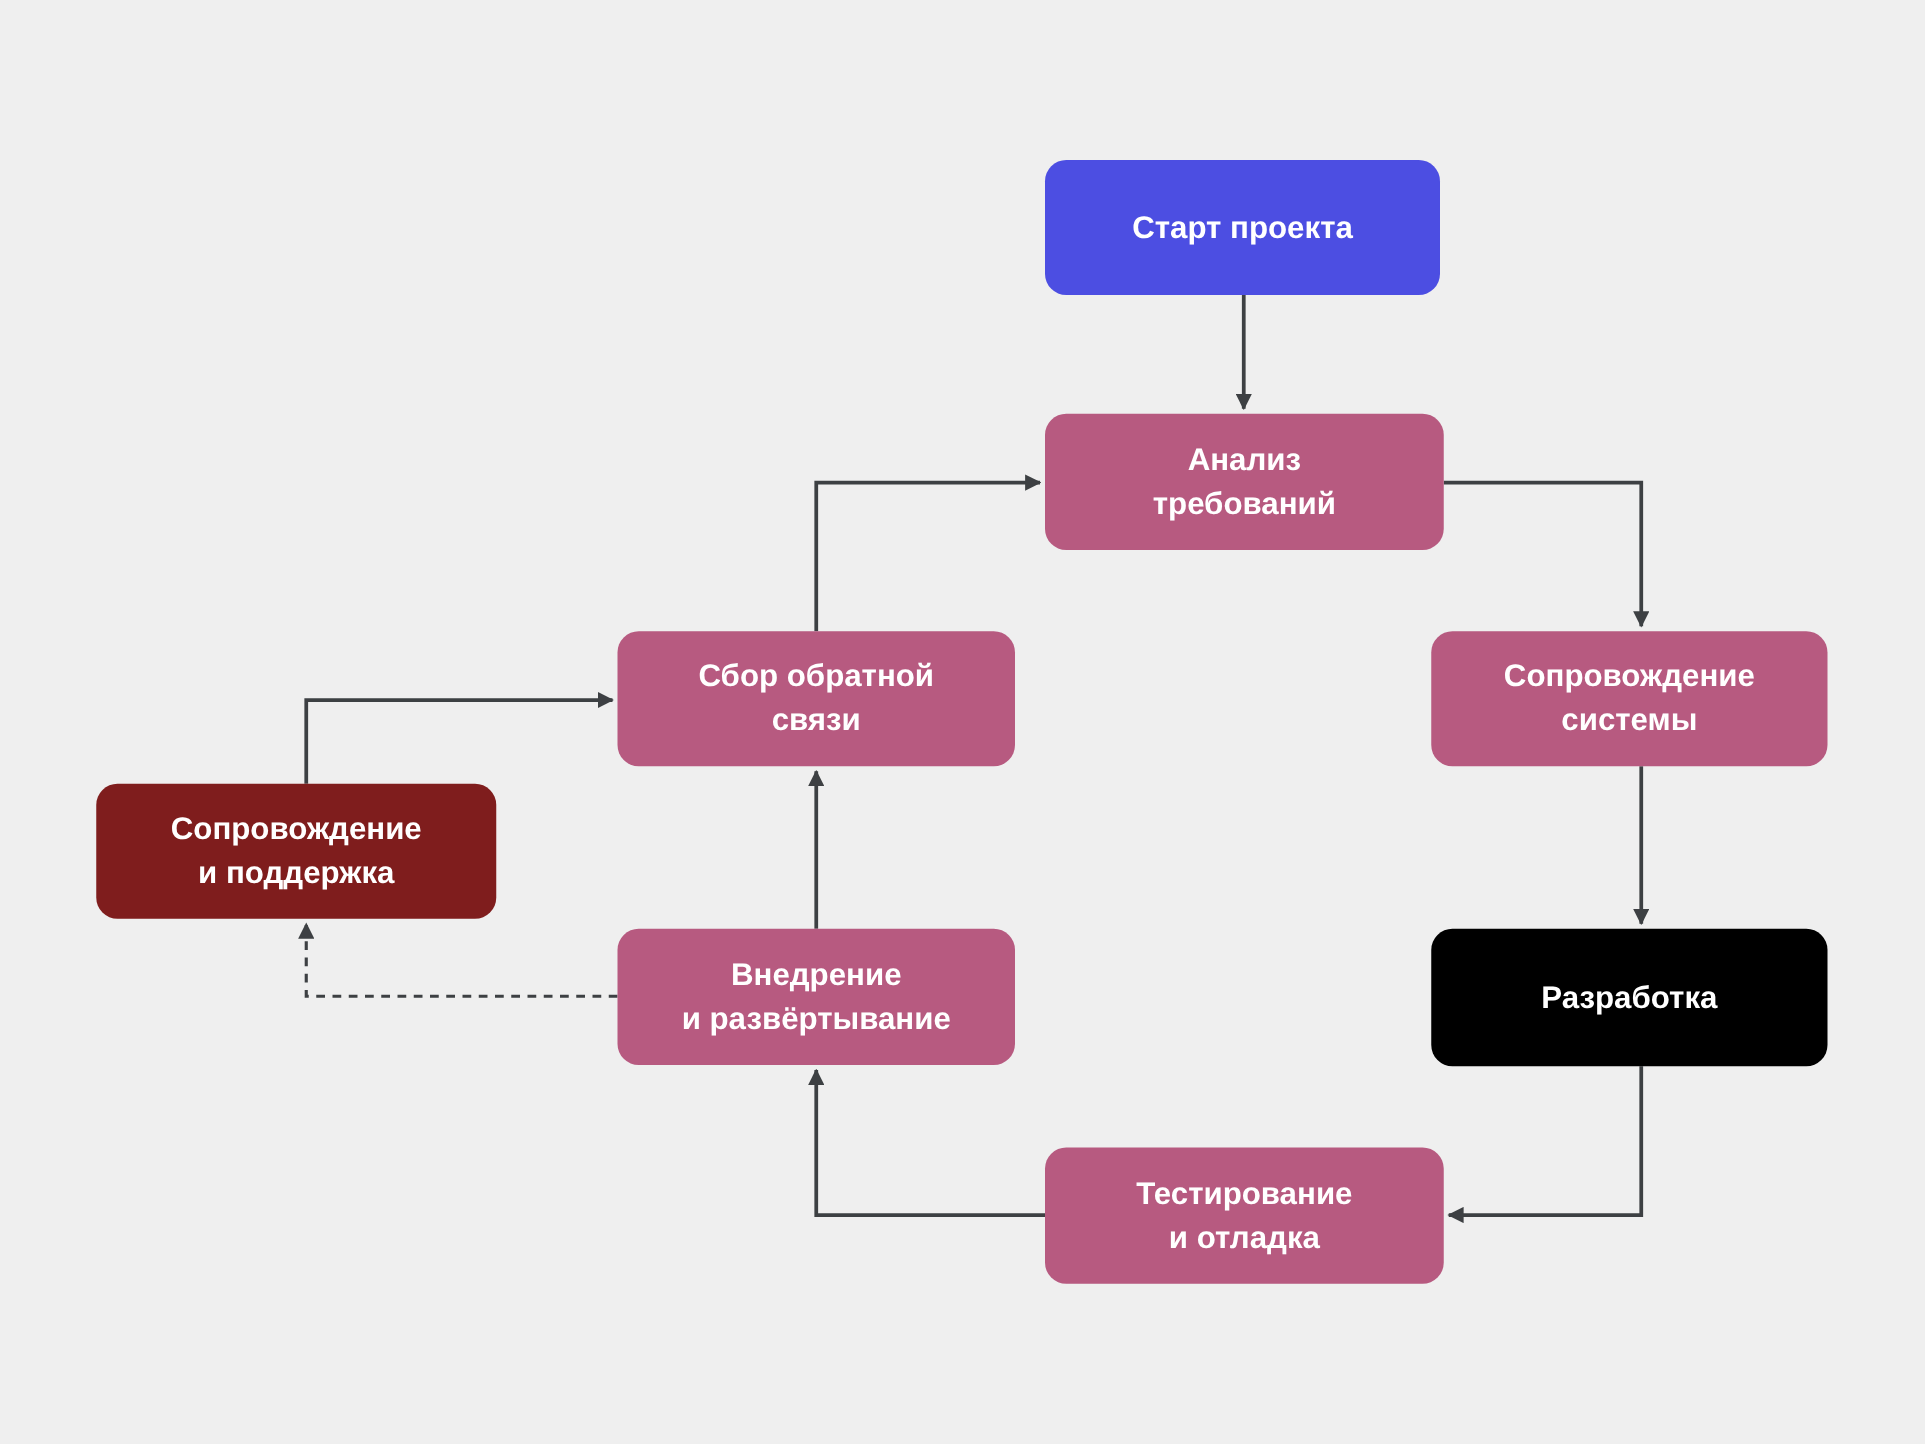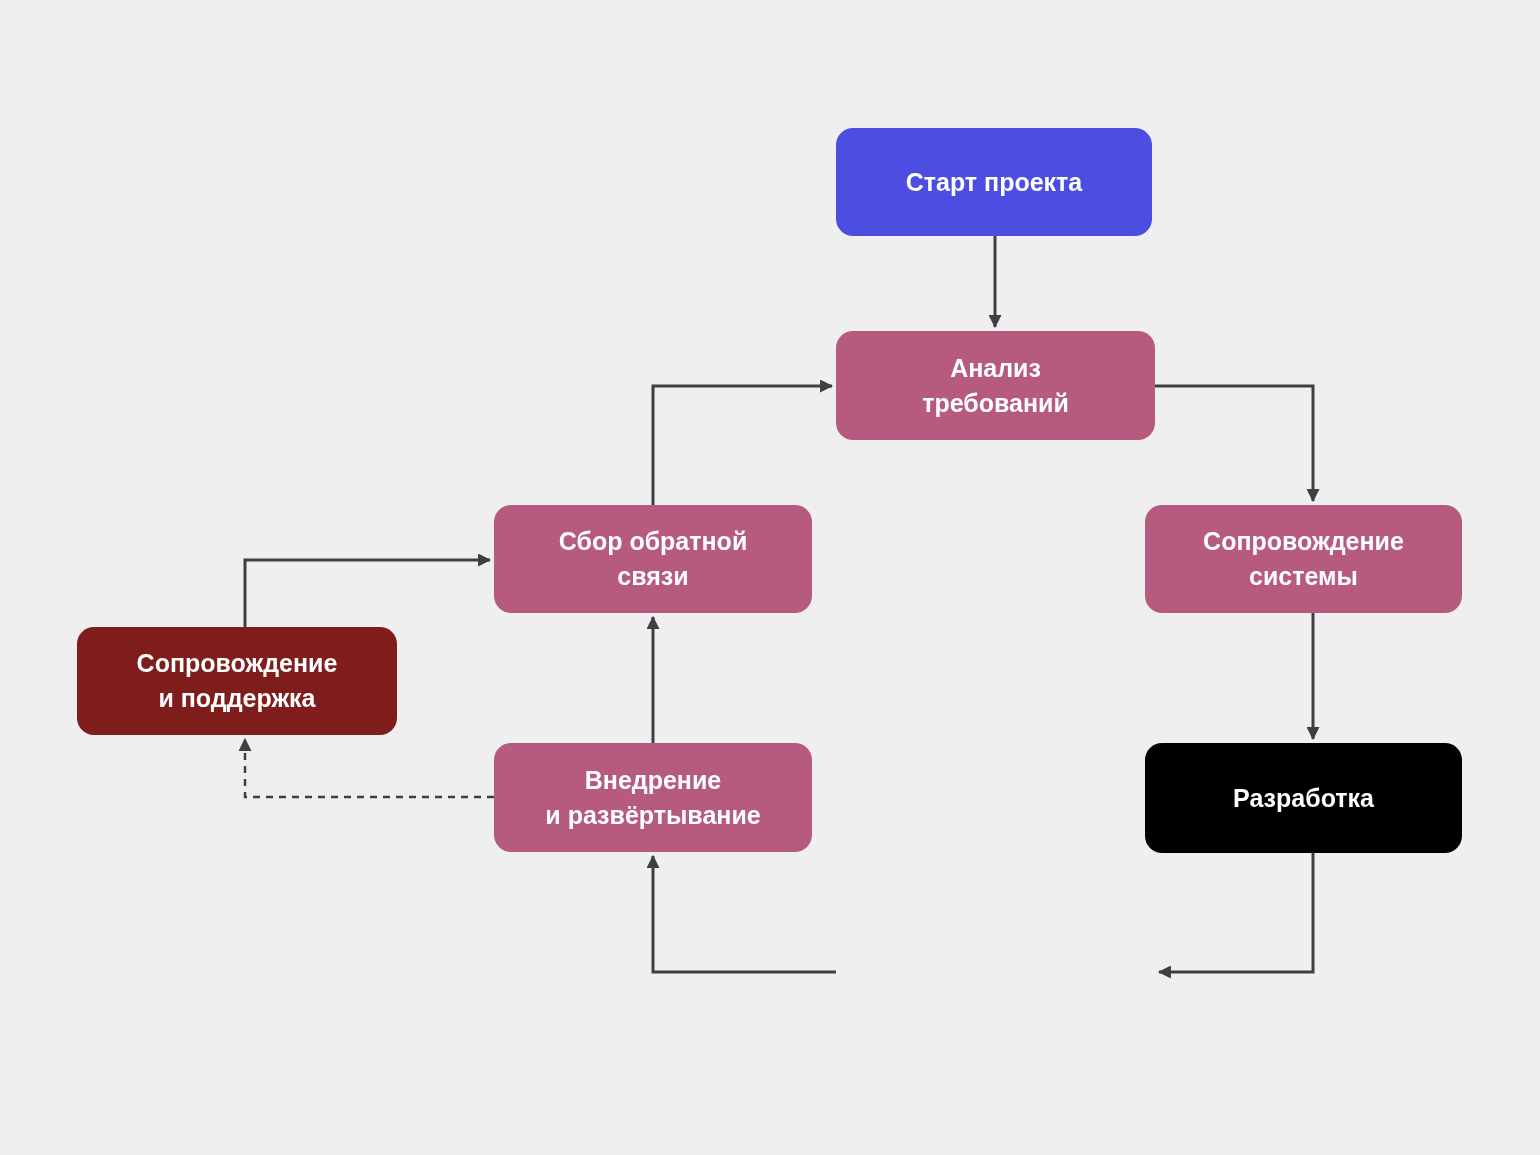--- a/index.html
+++ b/index.html
@@ -89,20 +89,24 @@
 
   <div class="node pink" style="left: 1145px; top: 505px; width: 317px; height: 108px; background: rgb(183, 90, 128);">
     <span>Сопровождение
 системы</span>
   </div>
 
   <div class="node pink" style="left: 1145px; top: 743px; width: 317px; height: 110px; background: #000000;">
     <span>Разработка</span>
   </div>
 
+  <div class="node pink" style="left: 836px; top: 918px; width: 319px; height: 109px; background: rgb(183, 90, 128);">
+    <span>Тестирование
+и отладка</span>
+  </div>
 
   <div class="node pink" style="left: 494px; top: 743px; width: 318px; height: 109px; background: rgb(183, 90, 128);">
     <span>Внедрение
 и развёртывание</span>
   </div>
 
   <div class="node pink" style="left: 494px; top: 505px; width: 318px; height: 108px; background: rgb(183, 90, 128);">
     <span>Сбор обратной
 связи</span>
   </div>

